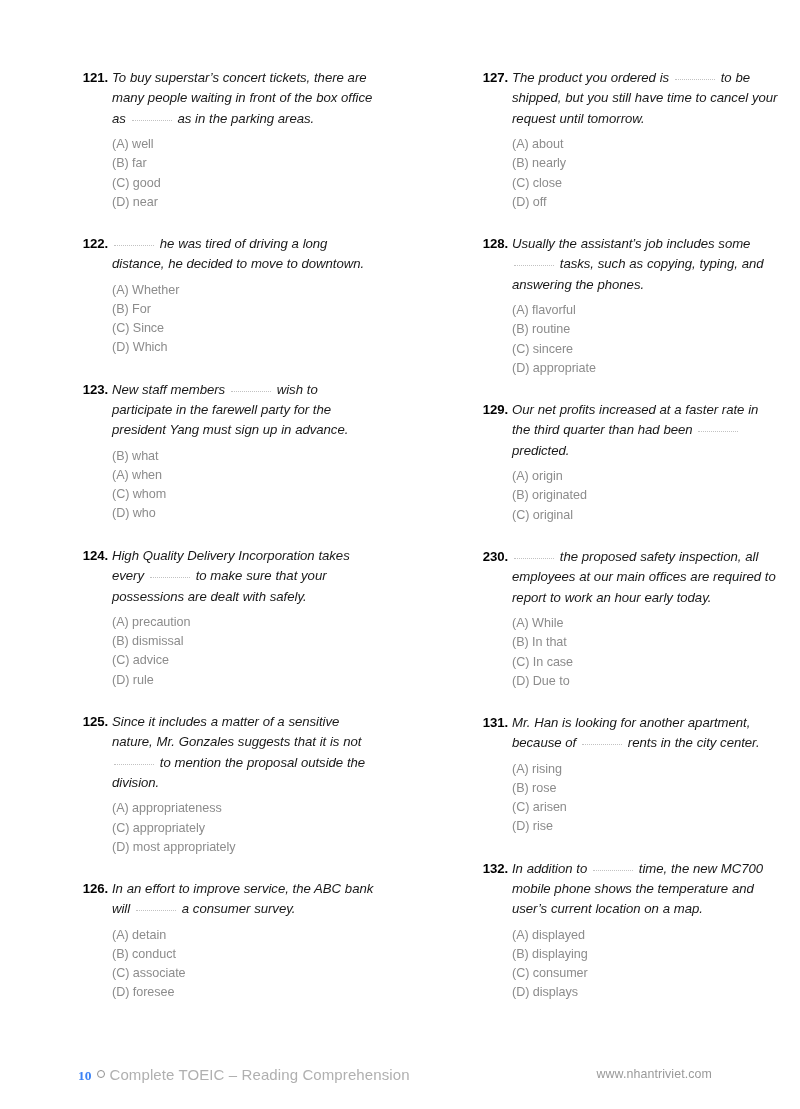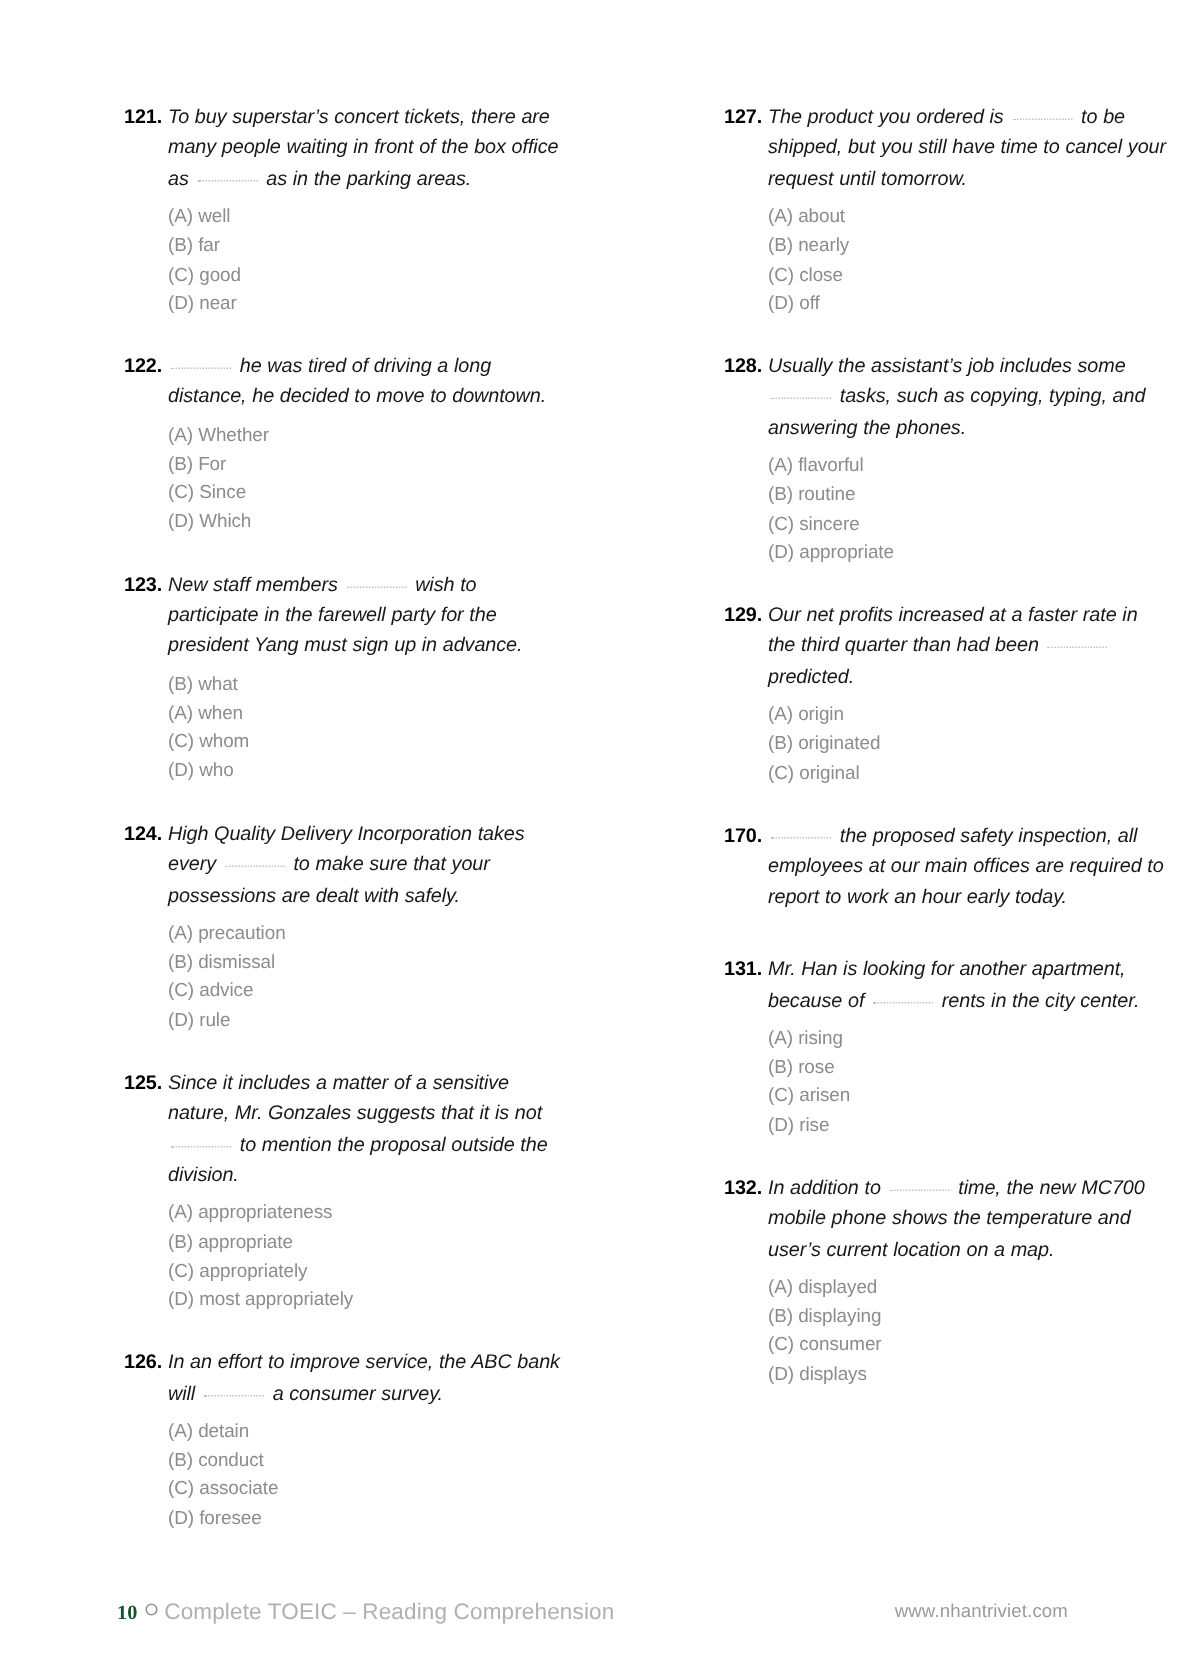--- a/index.html
+++ b/index.html
@@ -105,21 +105,21 @@
     left: 78px;
     top: 17px;
     display: flex;
     align-items: baseline;
     white-space: nowrap;
   }
   #page-number {
     font-family: "Liberation Serif", serif;
     font-weight: bold;
     font-size: 13.5px;
-    color: #14532d;
+    color: #3b82f6;
   }
   #footer-bullet {
     display: inline-block;
     width: 6px;
     height: 6px;
     border: 1.4px solid #909090;
     border-radius: 50%;
     margin: 0 5px 0 5px;
     position: relative;
     top: -2px;
@@ -193,21 +193,20 @@
               <li class="option"><span class="opt-letter">(D)</span> <span>rule</span></li>
             </ul>
           </div>
         </div>
         <div class="question">
           <div class="q-num">125.</div>
           <div class="q-body">
             <p class="q-stem"><span>Since it includes a matter of a sensitive nature, Mr. Gonzales suggests that it is not </span><span class="blank"></span><span> to mention the proposal outside the division.</span></p>
             <ul class="options">
               <li class="option"><span class="opt-letter">(A)</span> <span>appropriateness</span></li>
-              <li class="option"><span class="opt-letter">(B)</span> <span>appropriate</span></li>
               <li class="option"><span class="opt-letter">(C)</span> <span>appropriately</span></li>
               <li class="option"><span class="opt-letter">(D)</span> <span>most appropriately</span></li>
             </ul>
           </div>
         </div>
         <div class="question">
           <div class="q-num">126.</div>
           <div class="q-body">
             <p class="q-stem"><span>In an effort to improve service, the ABC bank will </span><span class="blank"></span><span> a consumer survey.</span></p>
             <ul class="options">
@@ -249,23 +248,29 @@
           <div class="q-body">
             <p class="q-stem"><span>Our net profits increased at a faster rate in the third quarter than had been </span><span class="blank"></span><span> predicted.</span></p>
             <ul class="options">
               <li class="option"><span class="opt-letter">(A)</span> <span>origin</span></li>
               <li class="option"><span class="opt-letter">(B)</span> <span>originated</span></li>
               <li class="option"><span class="opt-letter">(C)</span> <span>original</span></li>
             </ul>
           </div>
         </div>
         <div class="question">
-          <div class="q-num">170.</div>
+          <div class="q-num">230.</div>
           <div class="q-body">
             <p class="q-stem"><span class="blank"></span><span> the proposed safety inspection, all employees at our main offices are required to report to work an hour early today.</span></p>
+            <ul class="options">
+              <li class="option"><span class="opt-letter">(A)</span> <span>While</span></li>
+              <li class="option"><span class="opt-letter">(B)</span> <span>In that</span></li>
+              <li class="option"><span class="opt-letter">(C)</span> <span>In case</span></li>
+              <li class="option"><span class="opt-letter">(D)</span> <span>Due to</span></li>
+            </ul>
           </div>
         </div>
         <div class="question">
           <div class="q-num">131.</div>
           <div class="q-body">
             <p class="q-stem"><span>Mr. Han is looking for another apartment, because of </span><span class="blank"></span><span> rents in the city center.</span></p>
             <ul class="options">
               <li class="option"><span class="opt-letter">(A)</span> <span>rising</span></li>
               <li class="option"><span class="opt-letter">(B)</span> <span>rose</span></li>
               <li class="option"><span class="opt-letter">(C)</span> <span>arisen</span></li>

